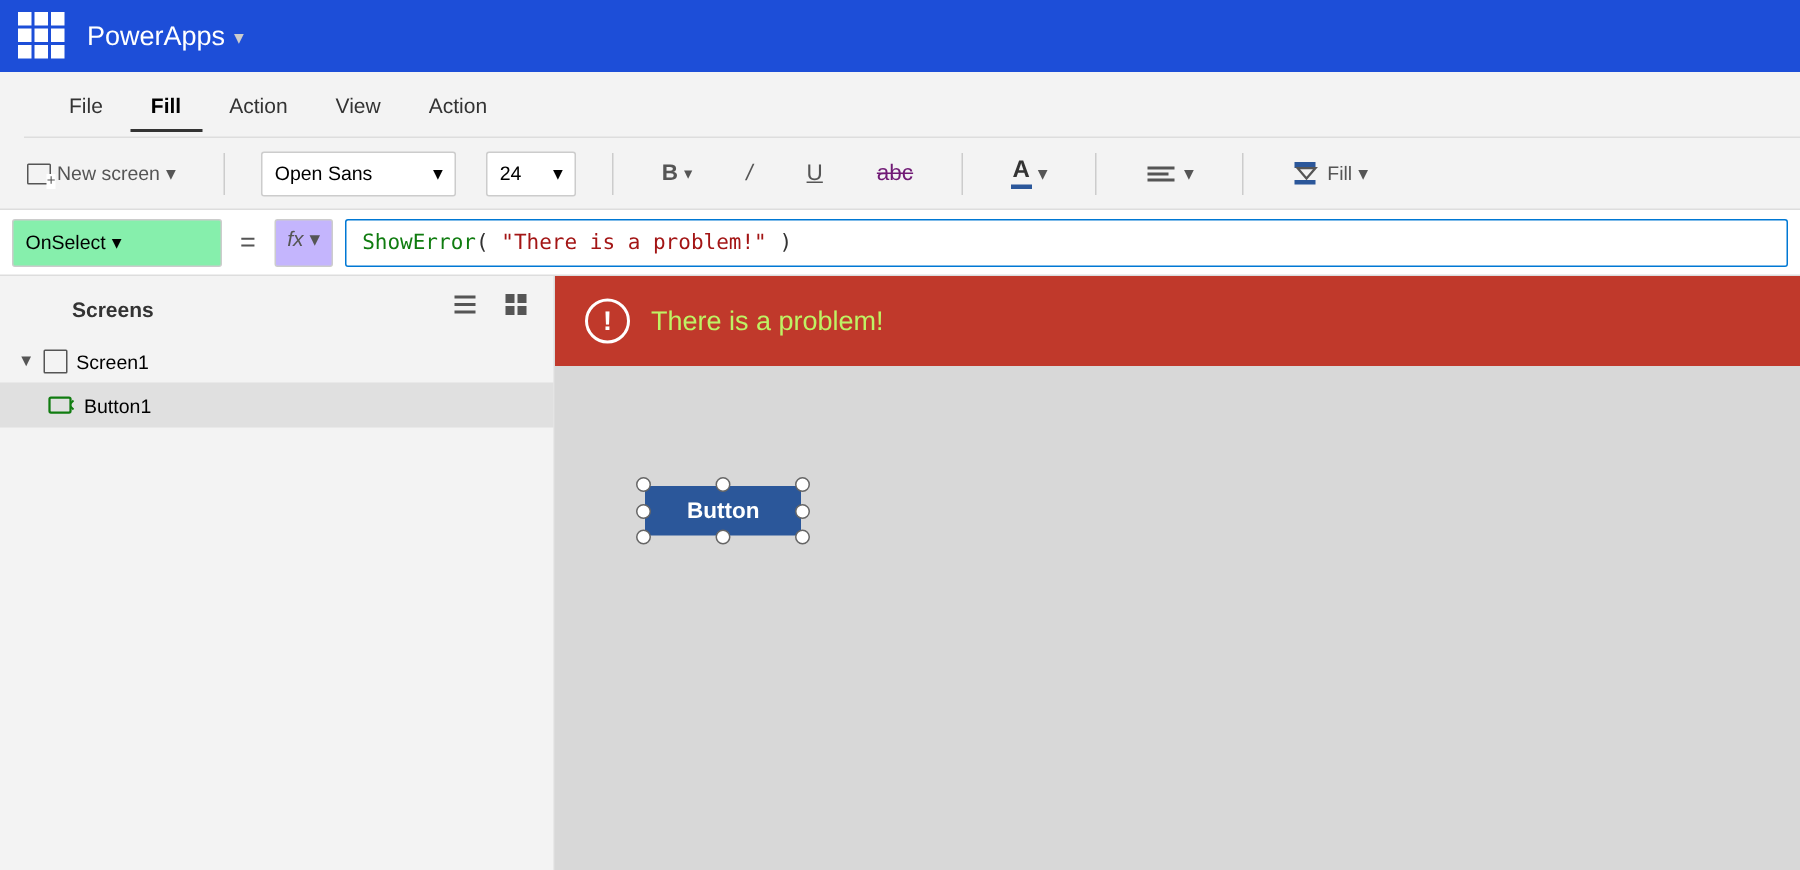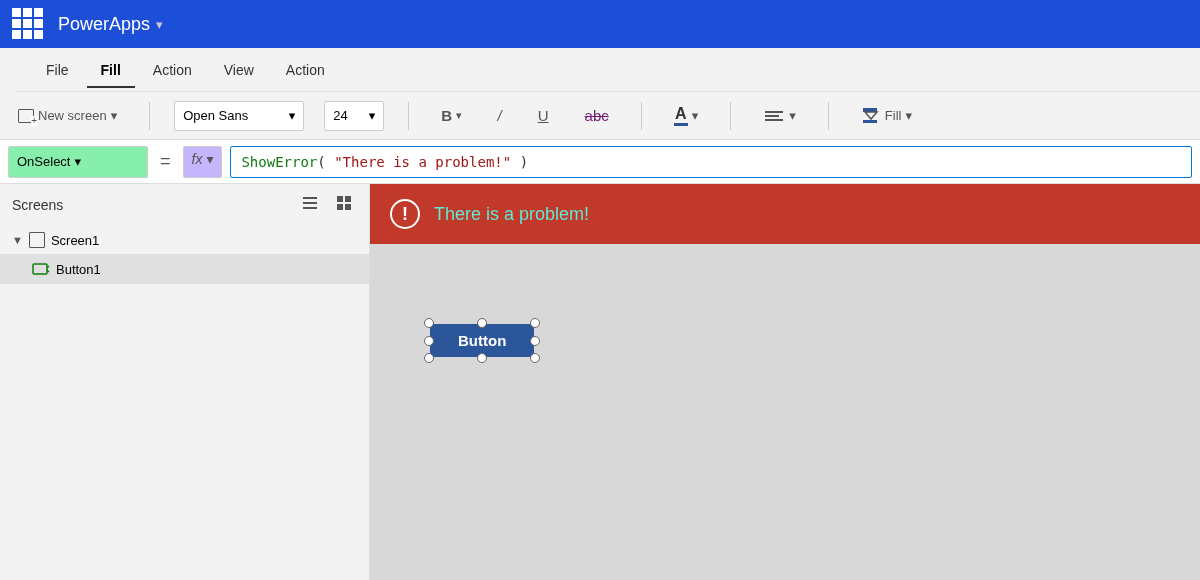--- a/index.html
+++ b/index.html
@@ -190,22 +190,23 @@
       border-right: 1px solid #ddd;
       display: flex;
       flex-direction: column;
     }
     .sidebar-header {
       display: flex;
       align-items: center;
       justify-content: space-between;
       padding: 8px 12px;
       font-size: 14px;
-      font-weight: 400;
+      font-weight: 700;
       color: #333;
+      margin-left: 36px;
     }
     .sidebar-icons {
       display: flex;
       gap: 8px;
     }
     .sidebar-icon-btn {
       cursor: pointer;
       color: #555;
       font-size: 16px;
       padding: 2px 4px;
@@ -270,21 +271,21 @@
       border-radius: 50%;
       display: flex;
       align-items: center;
       justify-content: center;
       color: white;
       font-size: 18px;
       font-weight: 700;
       flex-shrink: 0;
     }
     .error-text {
-      color: #5eead4;
+      color: #bef264;
       font-size: 18px;
     }
 
     
     .canvas-content {
       position: absolute;
       top: 60px; left: 0; right: 0; bottom: 0;
       background: #d8d8d8;
     }
 

